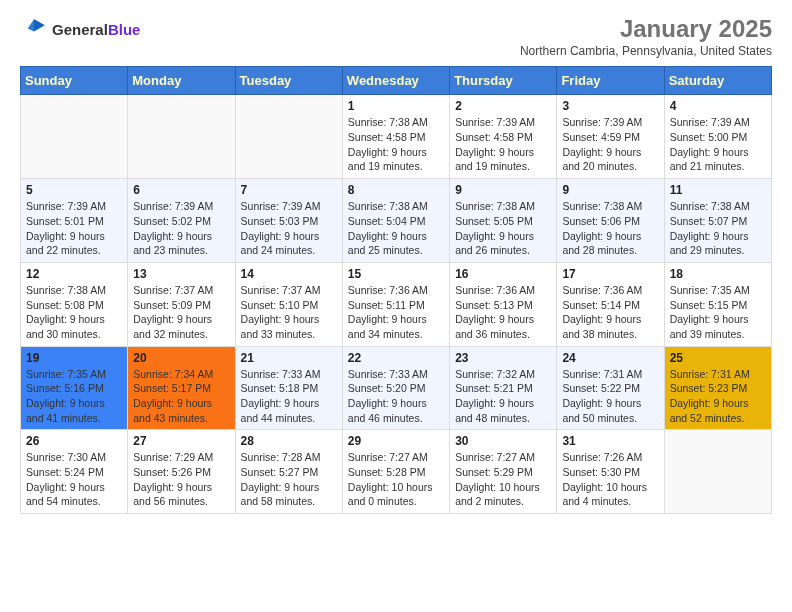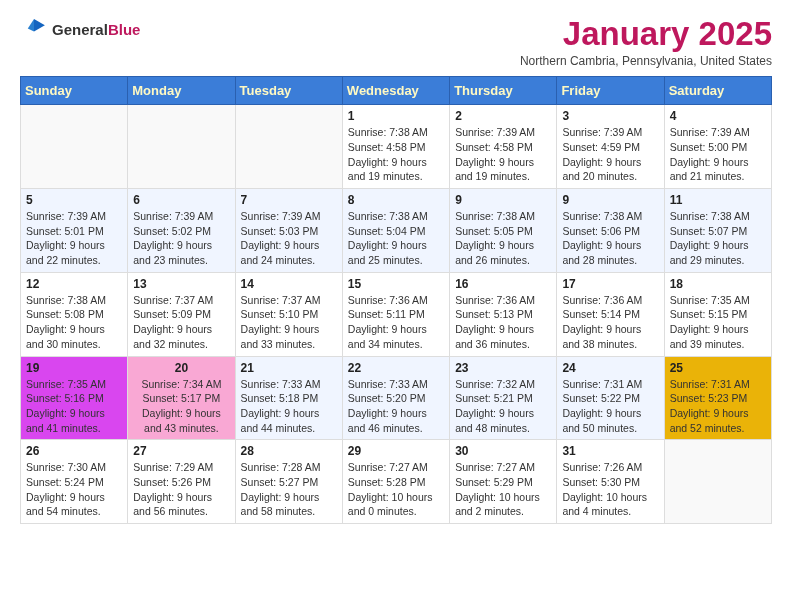--- a/index.html
+++ b/index.html
@@ -27,23 +27,23 @@
       gap: 4px;
     }
     .logo-icon {
       width: 28px;
       height: 28px;
     }
     .title-block {
       text-align: right;
     }
     .month-title {
-      font-size: 33px;
+      font-size: 24px;
       font-weight: bold;
-      color: #be185d;
+      color: #737373;
       line-height: 1.1;
     }
     .subtitle {
       font-size: 12px;
       color: #444;
       margin-top: 2px;
     }
     .calendar {
       width: 100%;
       border-collapse: collapse;
@@ -92,21 +92,21 @@
 <div class="page">
   <div class="header">
     <div class="logo">
       <svg class="logo-icon" viewBox="0 0 36 36">
 
         <polygon points="18,4 32,12 18,20" fill="#1565c0"></polygon>
         <polygon points="18,4 18,20 10,16" fill="#2a80d0"></polygon>
       </svg>
       <div>
         <div style="font-size:15px;font-weight:bold;color:#333;line-height:1.2">
-          <span>General</span><span style="color:#be185d">Blue</span>
+          <span>General</span><span style="color:#6d28d9">Blue</span>
         </div>
       </div>
     </div>
     <div class="title-block">
       <div class="month-title">January 2025</div>
       <div class="subtitle">Northern Cambria, Pennsylvania, United States</div>
     </div>
   </div>
 
   <table class="calendar">
@@ -251,28 +251,28 @@
           </td>
           <td>
             <div class="day-number">18</div>
             <div class="day-info" style="white-space: pre-line;">Sunrise: 7:35 AM
 Sunset: 5:15 PM
 Daylight: 9 hours
 and 39 minutes.</div>
           </td>
         </tr>
         <tr>
-          <td style="background: #d946ef;">
+          <td style="background: #3b82f6;">
             <div class="day-number">19</div>
             <div class="day-info" style="white-space: pre-line;">Sunrise: 7:35 AM
 Sunset: 5:16 PM
 Daylight: 9 hours
 and 41 minutes.</div>
           </td>
-          <td style="background: #f9a8d4; text-align: center;">
+          <td style="background: #f97316;">
             <div class="day-number">20</div>
             <div class="day-info" style="white-space: pre-line;">Sunrise: 7:34 AM
 Sunset: 5:17 PM
 Daylight: 9 hours
 and 43 minutes.</div>
           </td>
           <td style="background: rgb(240, 245, 255);">
             <div class="day-number">21</div>
             <div class="day-info" style="white-space: pre-line;">Sunrise: 7:33 AM
 Sunset: 5:18 PM

